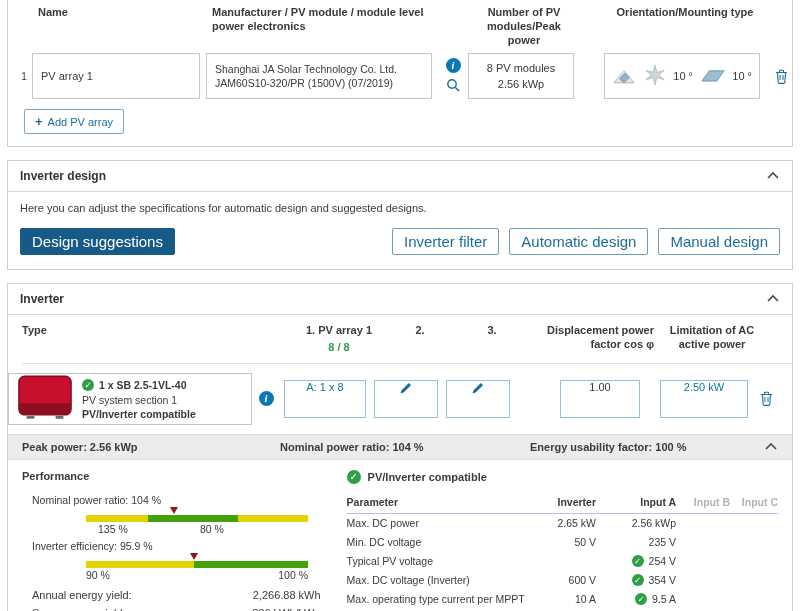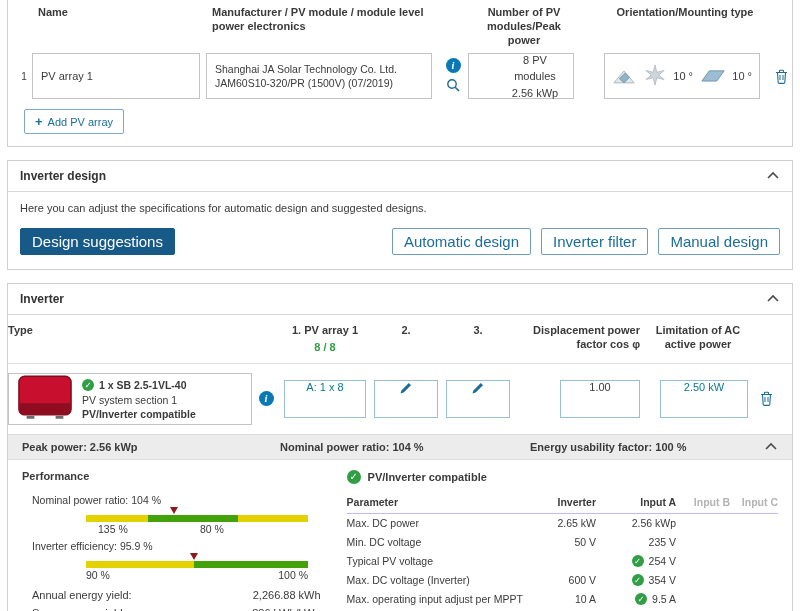--- a/index.html
+++ b/index.html
@@ -24,21 +24,21 @@
   .pv-head .th { padding: 0 6px; line-height: 1.25; }
   .th.center { text-align: center; }
   .pv-row { margin-top: 6px; align-items: center; }
   .c-idx { font-size: 10px; text-align: center; }
   .cellbox {
     border: 1px solid #c4c4c4; height: 46px; background: #fff;
     display: flex; flex-direction: column; justify-content: center;
     padding: 2px 8px; margin-right: 6px;
   }
   .manu-box { font-size: 10.5px; line-height: 1.4; }
-  .count-box { align-items: center; text-align: center; line-height: 1.5; padding-left: 36px; }
+  .count-box { align-items: center; text-align: center; line-height: 1.5; }
   .orient-box { flex-direction: row; align-items: center; gap: 5px; padding: 2px 7px; justify-content: space-between; }
   .icons-col { display: flex; flex-direction: column; gap: 5px; align-items: center; justify-content: center; height: 46px; }
   .trash-col { display: flex; align-items: center; justify-content: center; height: 46px; cursor: pointer; }
   .deg { white-space: nowrap; }
   .add-btn {
     margin: 10px 0 12px 16px; display: inline-flex; align-items: center; gap: 5px;
     border: 1px solid #7fa8c4; color: #1b6d99; background: #fff;
     padding: 5px 10px; border-radius: 2px; cursor: pointer; font-size: 11px;
     font-family: inherit;
   }
@@ -51,21 +51,21 @@
     font-family: inherit;
   }
   .btn-primary { background: #185a87; border-color: #185a87; color: #fff; }
   .id-body { padding: 10px 12px 14px; }
   .id-desc { margin-bottom: 14px; }
   .id-buttons { display: flex; align-items: center; }
   .id-right { margin-left: auto; display: flex; gap: 10px; }
 
   
   .inv-grid { display: grid; grid-template-columns: 244px 28px 90px 72px 72px 130px 108px 28px; align-items: center; padding-left: 14px; }
-  .inv-head { padding: 9px 0 8px; border-bottom: 1px solid #e2e2e2; font-weight: bold; align-items: start; }
+  .inv-head { padding: 9px 0 8px; border-bottom: 1px solid #e2e2e2; font-weight: bold; align-items: start; margin-left: 14px; }
   .hc { text-align: center; line-height: 1.25; }
   .hr { text-align: right; line-height: 1.25; padding-right: 4px; }
   .count-green { color: #2f9e44; margin-top: 3px; font-weight: bold; }
   .inv-row { padding: 9px 0; }
   .type-box {
     border: 1px solid #c4c4c4; display: flex; align-items: center; gap: 9px;
     padding: 4px 8px; height: 52px;
   }
   .type-text { font-size: 10.5px; line-height: 1.35; }
   .type-name { font-weight: bold; display: inline-flex; align-items: center; gap: 5px; }
@@ -215,22 +215,22 @@
       <svg width="14" height="9" viewBox="0 0 14 9">
           <polyline points="2,7 7,2 12,7" fill="none" stroke="#4a4a4a" stroke-width="1.6"></polyline>
         </svg>
     </span>
   </div>
   <div class="id-body">
     <div class="id-desc">Here you can adjust the specifications for automatic design and suggested designs.</div>
     <div class="id-buttons">
       <button class="btn btn-primary">Design suggestions</button>
       <div class="id-right">
+        <button class="btn">Inverter filter</button>
         <button class="btn">Automatic design</button>
-        <button class="btn">Inverter filter</button>
         <button class="btn">Manual design</button>
       </div>
     </div>
   </div>
 </section>
 
 <section class="card">
   <div class="card-header">
     <span>Inverter</span>
     <span class="chev">
@@ -402,21 +402,21 @@
 
         <div class="cp">Max. DC voltage (Inverter)</div>
         <div class="cp num">600 V</div>
         <div class="cp cp-a">
           <span class="check-badge sm">✓</span>
           <span>354 V</span>
         </div>
         <div></div>
           <div></div>
 
-        <div class="cp">Max. operating input adjust per MPPT</div>
+        <div class="cp">Max. operating type current per MPPT</div>
         <div class="cp num">10 A</div>
         <div class="cp cp-a">
           <span class="check-badge sm">✓</span>
           <span>9.5 A</span>
         </div>
         <div></div>
           <div></div>
 
         <div class="cp">Max. input short-circuit current per MPPT</div>
         <div class="cp num">18 A</div>

